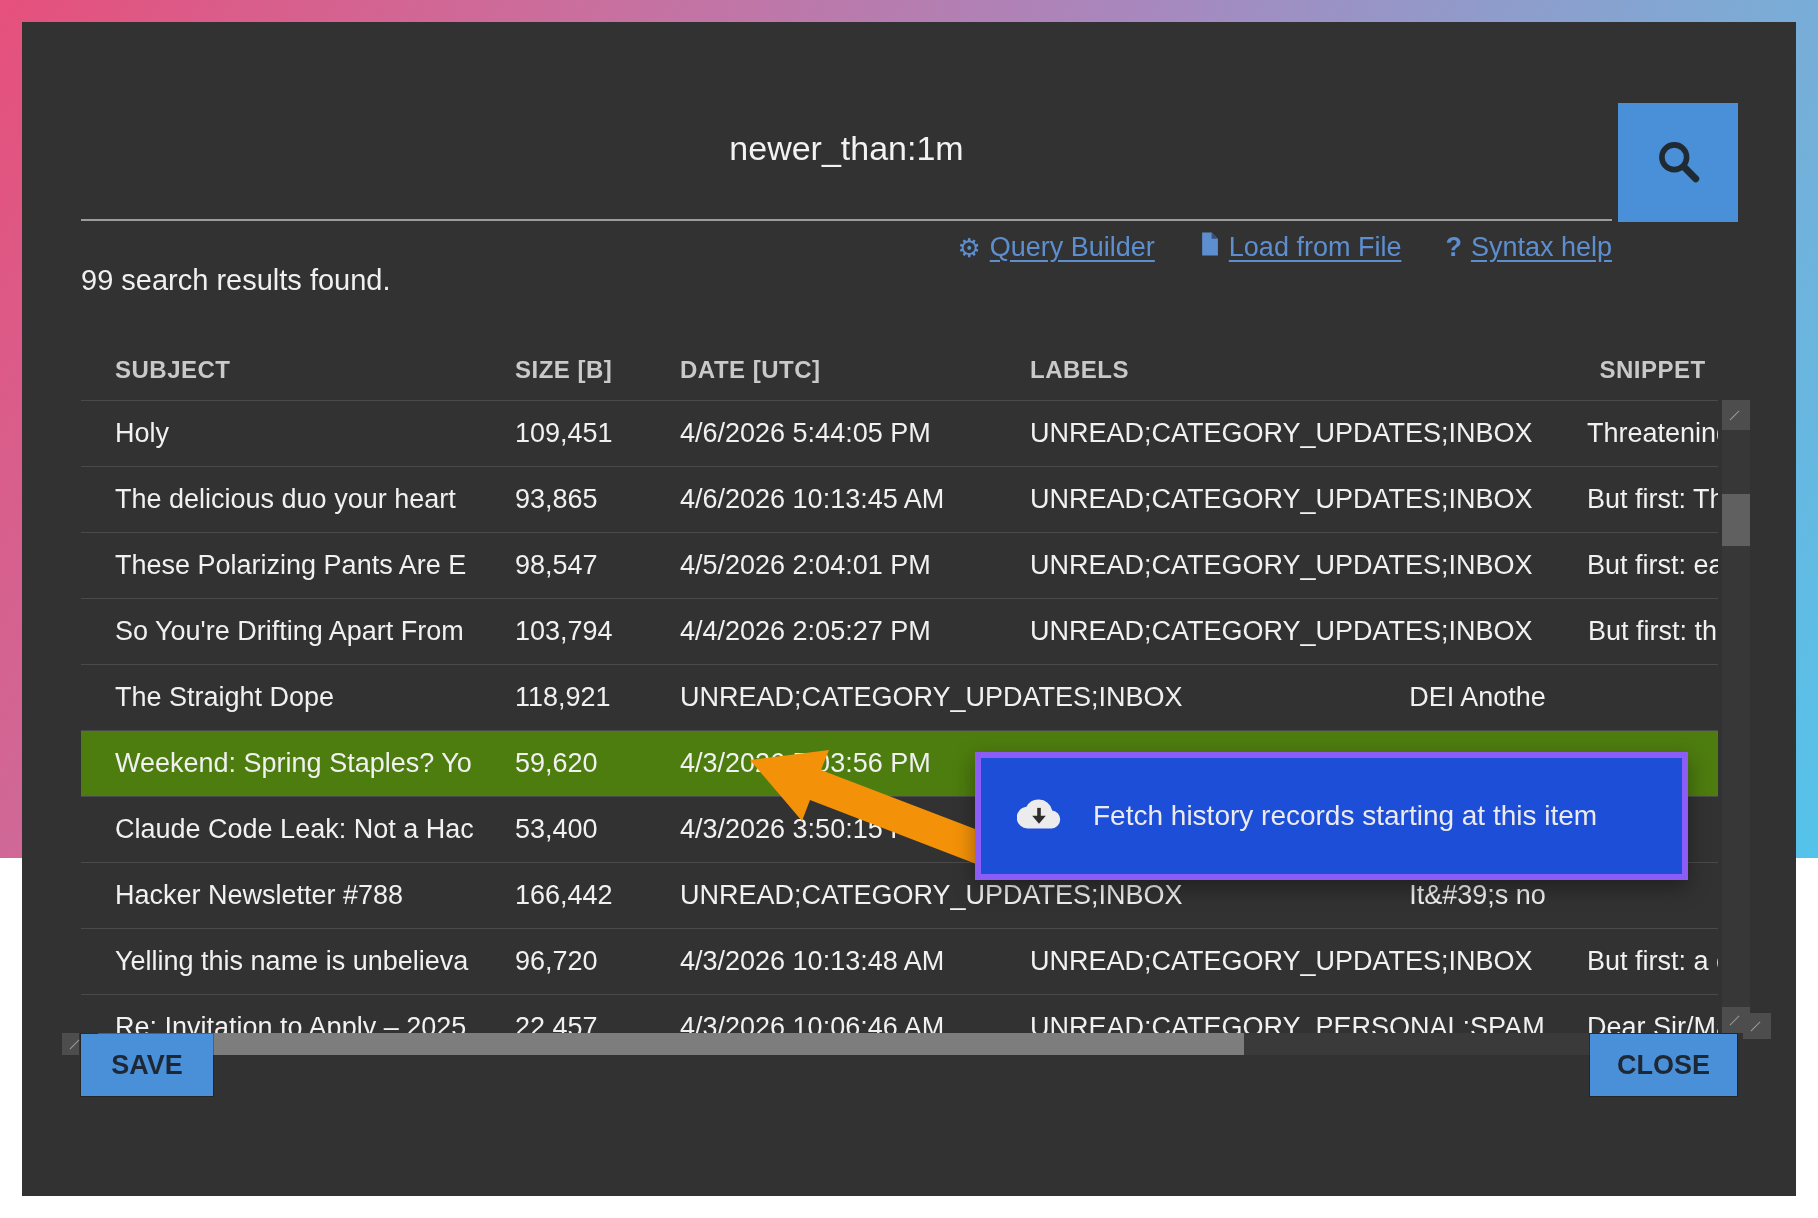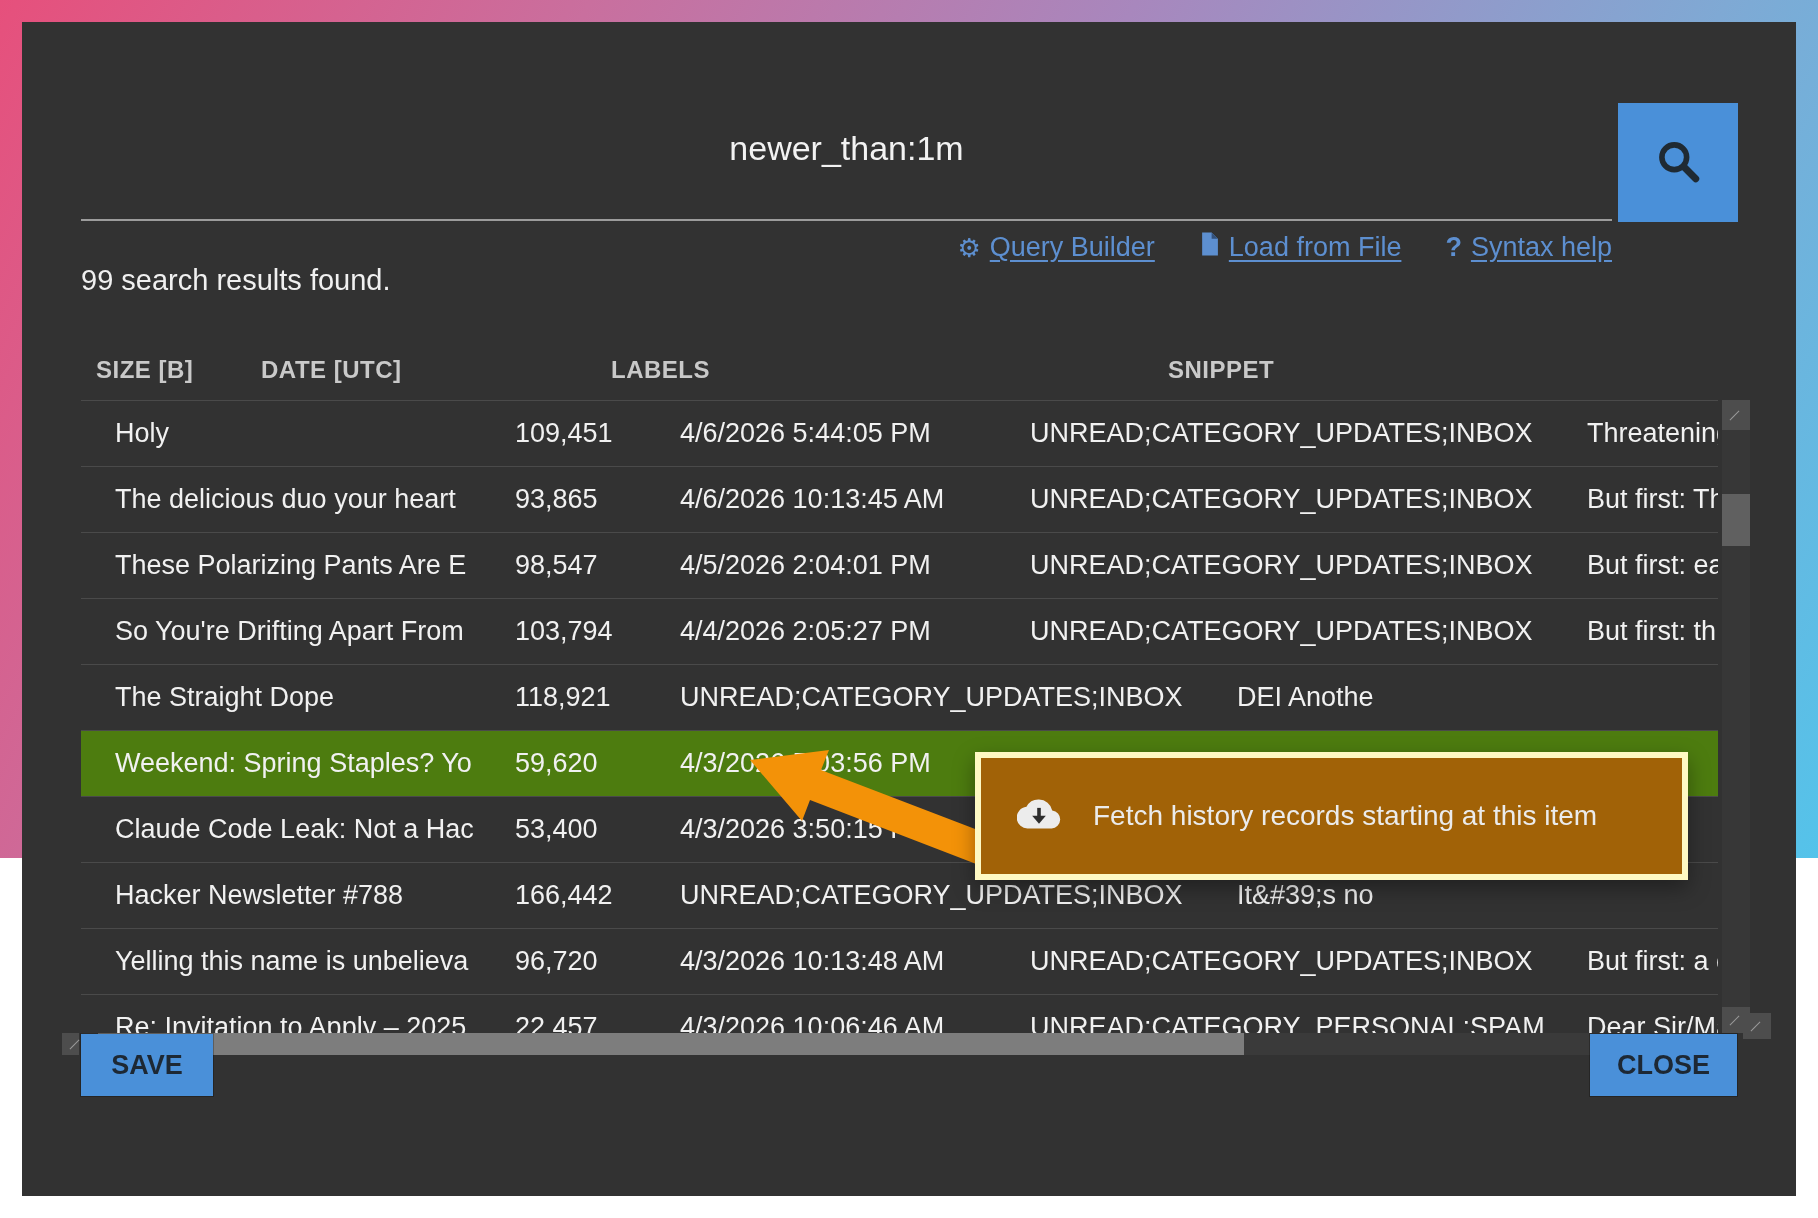--- a/index.html
+++ b/index.html
@@ -27,39 +27,39 @@
   
   .table{position:absolute;left:59px;top:318px;width:1637px;height:693px;overflow:hidden;}
   .thead{display:flex;height:60px;align-items:center;color:#c9c9c9;font-weight:bold;font-size:24px;letter-spacing:.5px;}
   .trow{display:flex;height:65px;align-items:center;border-top:1px solid #4a4a4a;color:#f1f1f1;font-size:27px;cursor:pointer;}
   .trow.highlight{background:#4d7c0f;}
   .c{box-sizing:border-box;white-space:nowrap;overflow:hidden;flex:0 0 auto;}
   .c.subject{width:419px;padding-left:34px;}
   .c.size{width:160px;padding-left:15px;}
   .c.date{width:350px;padding-left:20px;}
   .c.labels{width:560px;padding-left:20px;}
-  .c.snippet{flex:1 1 auto;padding-left:17px;}
+  .c.snippet{flex:1 1 auto;padding-left:17px;text-align:center;}
   .c.snippet.snippet-offset{padding-left:181px;}
 
   
   .hbar-track{position:absolute;left:59px;top:1011px;width:1637px;height:22px;background:#3a3a3a;}
   .hbar-thumb{position:absolute;left:76px;top:1011px;width:1146px;height:22px;background:#7d7d7d;}
   .hbar-btn{position:absolute;left:40px;top:1011px;width:17px;height:22px;background:#424242;}
   .vbar-track{position:absolute;left:1700px;top:378px;width:28px;height:633px;background:#373737;}
   .vbar-thumb{position:absolute;left:1700px;top:472px;width:28px;height:52px;background:#606060;}
   .grip{position:absolute;background:#4d4d4d;}
   .grip::after{content:"";position:absolute;left:6px;top:50%;width:13px;height:1px;background:#9a9a9a;transform:rotate(-45deg);}
   .grip.g-top{left:1700px;top:378px;width:28px;height:30px;}
   .grip.g-bot{left:1700px;top:985px;width:28px;height:26px;}
   .grip.g-corner{left:1721px;top:991px;width:28px;height:26px;}
 
   
   .arrow-svg{position:absolute;left:0;top:0;width:1774px;height:1174px;pointer-events:none;z-index:4;}
   .tooltip{position:absolute;left:953px;top:730px;width:713px;height:128px;box-sizing:border-box;
-    background:#a16207;border:6px solid #fef9c3;z-index:5;display:flex;align-items:center;
+    background:#1d4ed8;border:6px solid #8b5cf6;z-index:5;display:flex;align-items:center;
     padding-left:36px;gap:32px;box-shadow:0 8px 20px rgba(0,0,0,.35);}
   .tooltip .ttext{font-size:28px;color:#ebebeb;white-space:nowrap;}
 
   
   .btn{position:absolute;top:1012px;height:62px;background:#4a90d9;border:none;color:#1d2834;
     font-size:27px;font-weight:bold;font-family:"Liberation Sans",sans-serif;cursor:pointer;
     box-shadow:0 0 0 1px rgba(0,0,0,.25);}
   .btn.save{left:59px;width:132px;}
   .btn.close{left:1568px;width:147px;}
 </style>
@@ -97,20 +97,21 @@
       <span class="link">
         <span class="qmark">?</span>
         <span class="txt">Syntax help</span>
       </span>
     </div>
 
     <div class="results-count">99 search results found.</div>
 
     <div class="table">
       <div class="thead">
+        <div class="c subject">SUBJECT</div>
         <div class="c size">SIZE [B]</div>
         <div class="c date">DATE [UTC]</div>
         <div class="c labels">LABELS</div>
         <div class="c snippet">SNIPPET</div>
       </div>
       <div id="tbody">
           <div class="trow">
             <div class="c subject">Holy</div>
             <div class="c size">109,451</div>
             <div class="c date">4/6/2026 5:44:05 PM</div>

